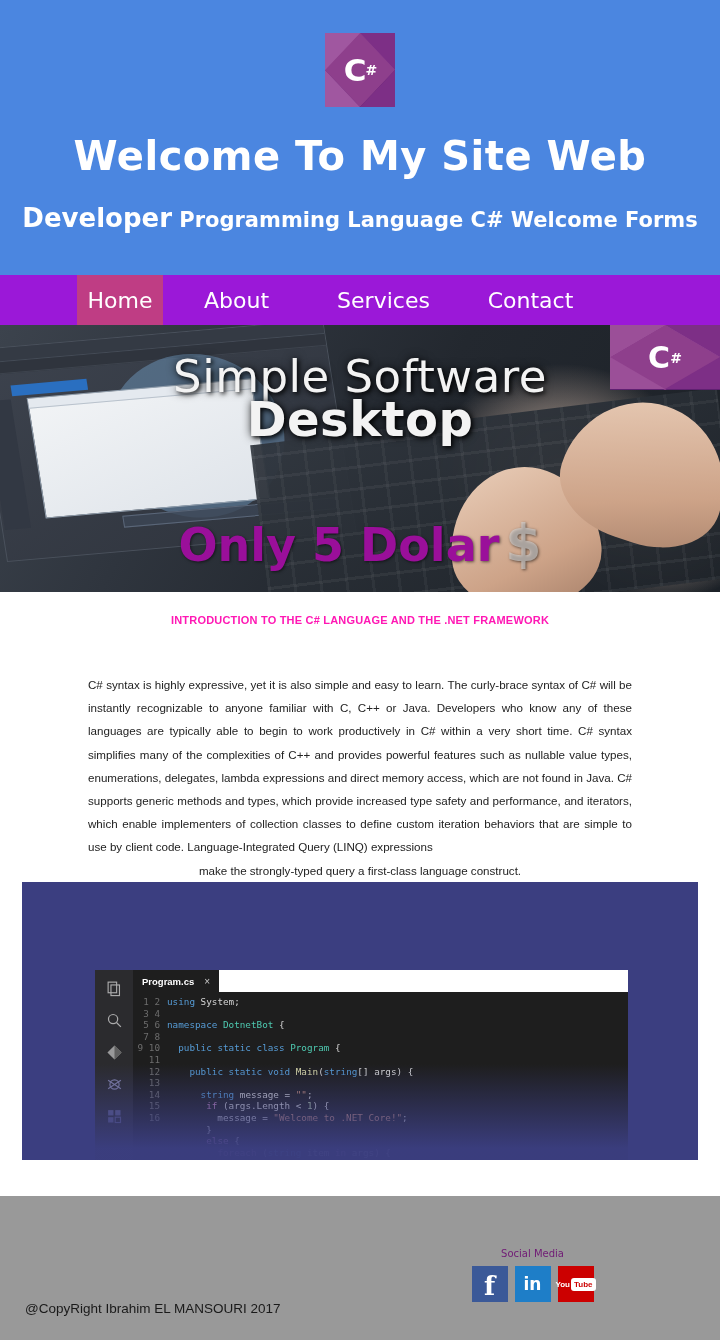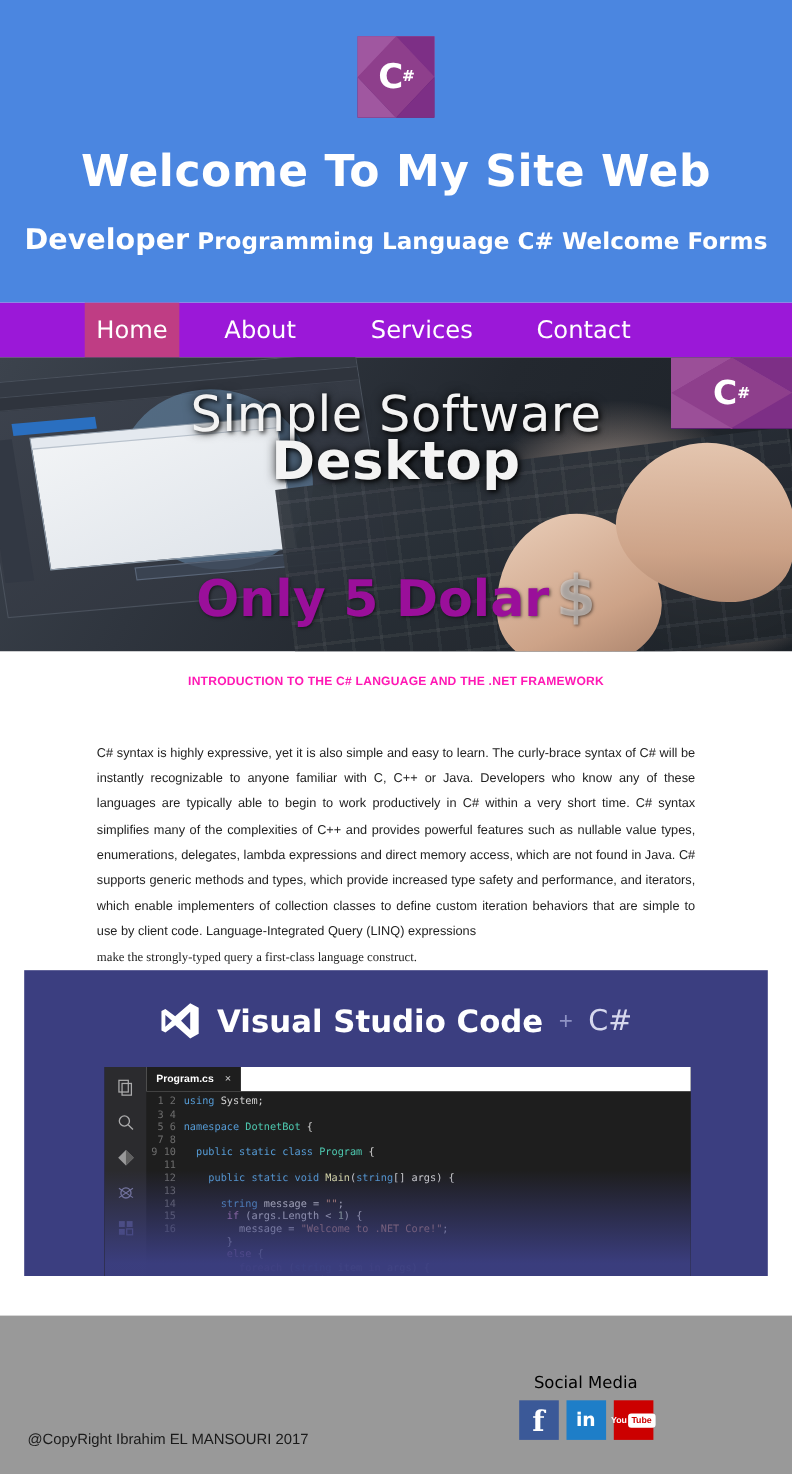--- a/index.html
+++ b/index.html
@@ -270,21 +270,21 @@
     font-family: "Liberation Sans", sans-serif;
   }
   .intro-body {
     font-size: 11.6px;
     line-height: 2.0;
     color: #222222;
     text-align: justify;
     font-family: "Liberation Sans", sans-serif;
     margin-top: 47px;
   }
-  .intro-body .tail { display: block; text-align: left; font-family: Liberation Serif, serif; }
+  .intro-body .tail { display: block; text-align: center; }
 
   .read-more-wrap { text-align: center; margin-top: 26px; }
   .read-more {
     display: inline-block;
     width: 295px;
     padding: 10px 0;
     background: #a934c2;
     color: #ffffff;
     font-size: 20px;
     border-radius: 20px;
@@ -390,22 +390,22 @@
     height: 144px;
     background: #999999;
   }
   .social-block {
     position: absolute;
     left: 455px; top: 52px;
     width: 155px;
     text-align: center;
   }
   .social-label {
-    color: #000000;
-    font-size: 15px;
+    color: #701a75;
+    font-size: 10px;
     margin-bottom: 7px;
     font-family: "DejaVu Sans", sans-serif;
   }
   .social-icons { display: flex; gap: 7px; justify-content: center; }
   .social-icon {
     width: 36px; height: 36px;
     display: flex; align-items: center; justify-content: center;
     cursor: pointer;
   }
   .si-fb { background: #3b5998; }
@@ -502,28 +502,20 @@
   <p class="intro-body">
     <span>C# syntax is highly expressive, yet it is also simple and easy to learn. The curly-brace syntax of C# will be instantly recognizable to anyone familiar with C, C++ or Java. Developers who know any of these languages are typically able to begin to work productively in C# within a very short time. C# syntax simplifies many of the complexities of C++ and provides powerful features such as nullable value types, enumerations, delegates, lambda expressions and direct memory access, which are not found in Java. C# supports generic methods and types, which provide increased type safety and performance, and iterators, which enable implementers of collection classes to define custom iteration behaviors that are simple to use by client code. Language-Integrated Query (LINQ) expressions</span>
     <span class="tail">make the strongly-typed query a first-class language construct.</span>
   </p>
   <div class="read-more-wrap">
     <button class="read-more">Read More</button>
   </div>
 </section>
 
 <section class="vs-section">
-  <div class="vs-head">
-    <svg class="vs-logo" viewBox="0 0 32 32">
-      <path d="M23.5 2.5 L30 6 L30 26 L23.5 29.5 L12 19.5 L4.5 25 L1.5 23.5 L1.5 8.5 L4.5 7 L12 12.5 Z M23.5 9 L16.5 16 L23.5 23 Z M4.5 11.5 L4.5 20.5 L9.5 16 Z" fill="#ffffff"></path>
-    </svg>
-    <span class="vs-name">Visual Studio Code</span>
-    <span class="vs-plus">+</span>
-    <span class="vs-csharp">C#</span>
-  </div>
 
   <div class="editor">
     <div class="activity-bar">
       <svg class="act-icon" width="17" height="17" viewBox="0 0 24 24">
         <rect x="3" y="3" width="12" height="15" fill="none" stroke="#d0d0d0" stroke-width="1.6"></rect>
         <rect x="7" y="7" width="12" height="15" fill="none" stroke="#d0d0d0" stroke-width="1.6"></rect>
       </svg>
       <svg class="act-icon" width="17" height="17" viewBox="0 0 24 24">
         <circle cx="10" cy="10" r="6.5" fill="none" stroke="#d0d0d0" stroke-width="1.7"></circle>
         <line x1="14.8" y1="14.8" x2="21" y2="21" stroke="#d0d0d0" stroke-width="1.7"></line>

